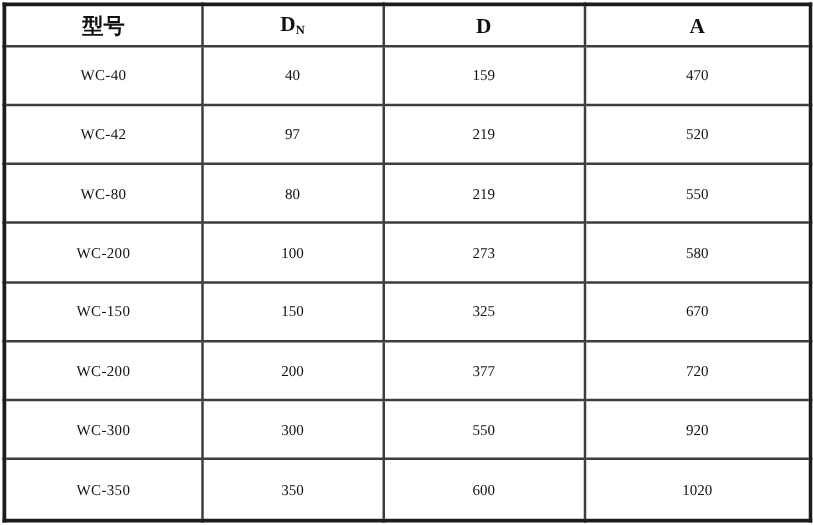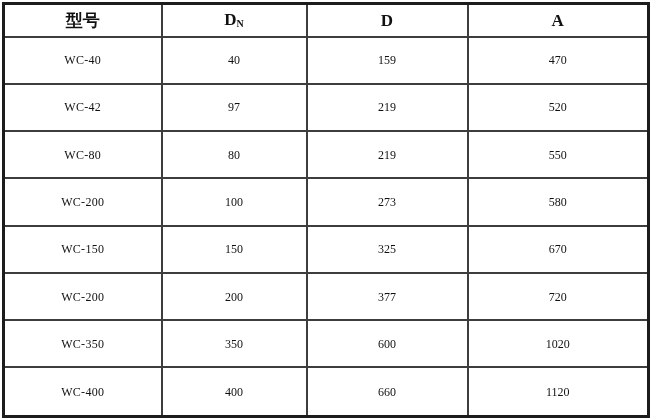--- a/index.html
+++ b/index.html
@@ -108,25 +108,25 @@
         <td class="d-cell">325</td>
         <td class="a-cell">670</td>
       </tr>
       <tr>
         <td class="model-cell">WC-200</td>
         <td class="dn-cell">200</td>
         <td class="d-cell">377</td>
         <td class="a-cell">720</td>
       </tr>
       <tr>
+        <td class="model-cell">WC-300</td>
+        <td class="dn-cell">300</td>
+        <td class="d-cell">550</td>
+        <td class="a-cell">920</td>
+      </tr>
+      <tr>
         <td class="model-cell">WC-350</td>
         <td class="dn-cell">350</td>
         <td class="d-cell">600</td>
         <td class="a-cell">1020</td>
       </tr>
-      <tr>
-        <td class="model-cell">WC-400</td>
-        <td class="dn-cell">400</td>
-        <td class="d-cell">660</td>
-        <td class="a-cell">1120</td>
-      </tr>
     </tbody>
 </table>
 
 </body></html>

